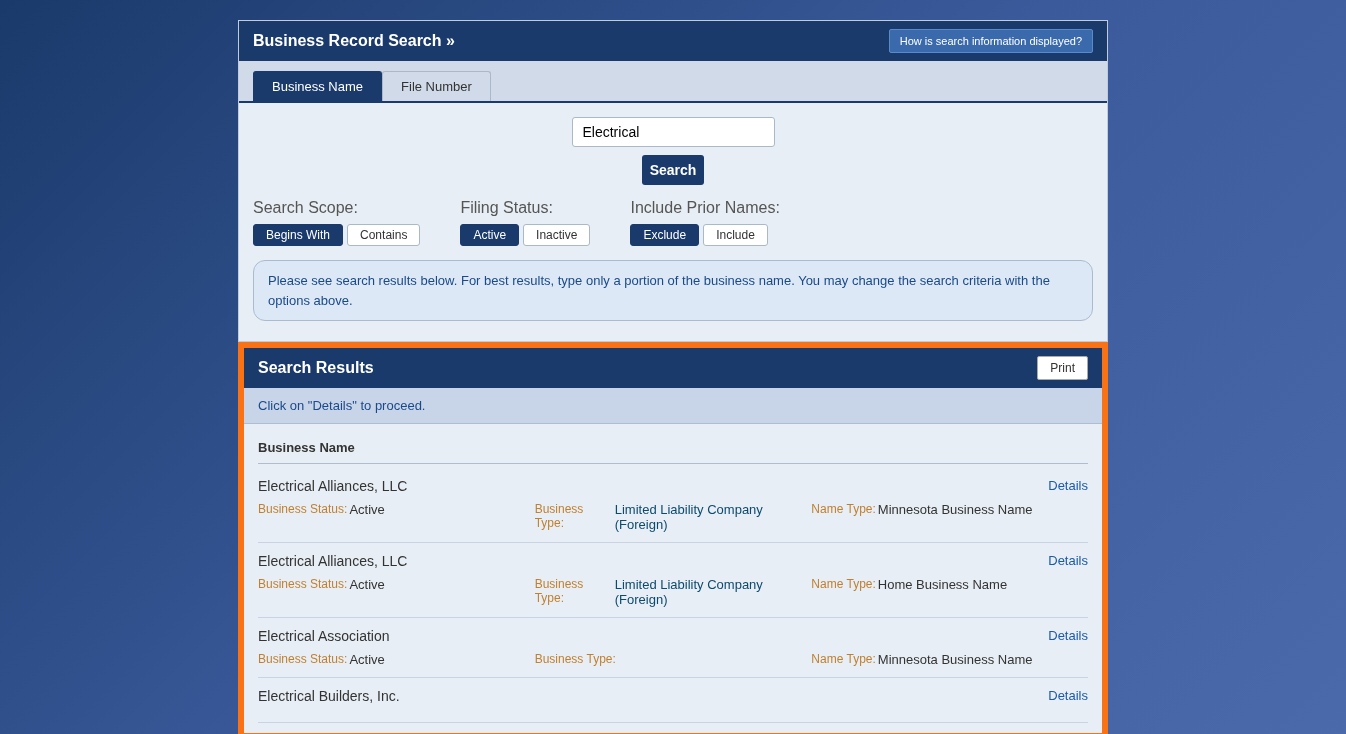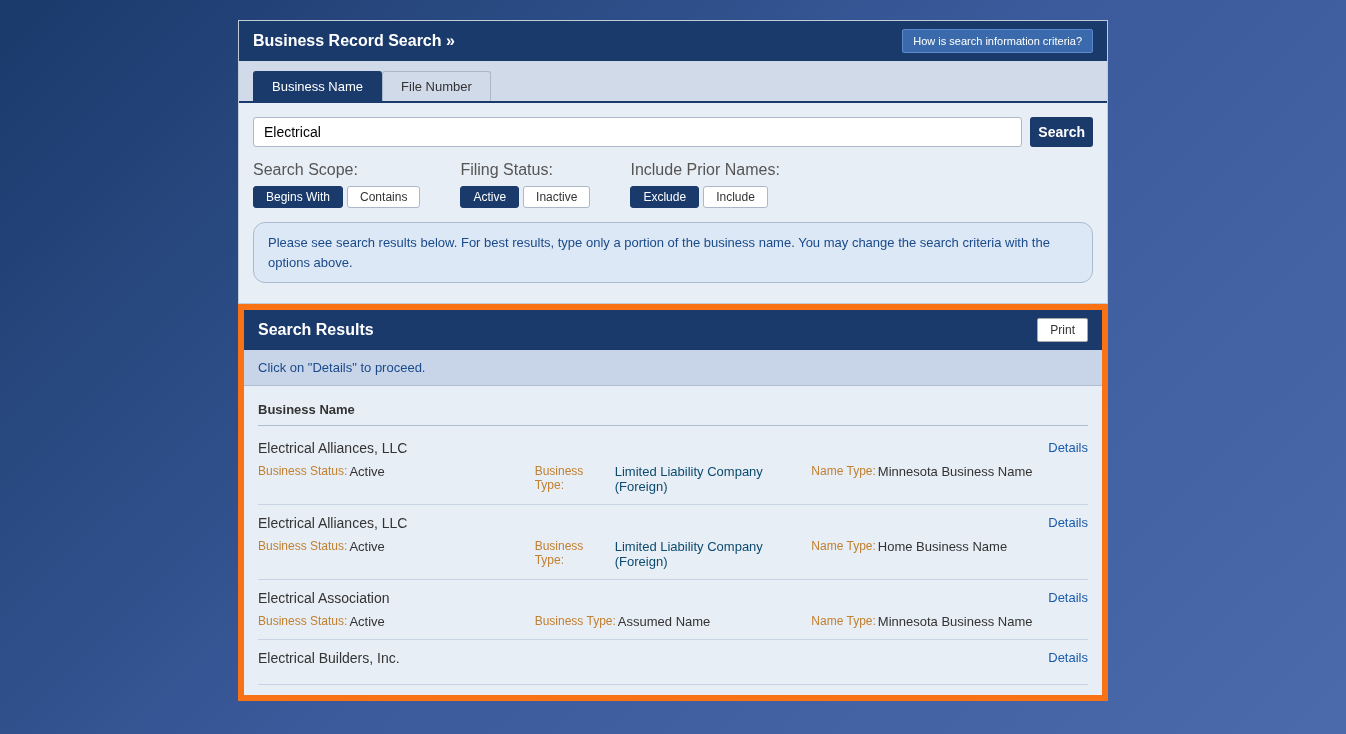--- a/index.html
+++ b/index.html
@@ -65,20 +65,21 @@
       border-color: #1a3a6b;
     }
     .search-body {
       padding: 14px 14px 20px 14px;
     }
     .search-row {
       display: flex;
       align-items: center;
       gap: 8px;
       margin-bottom: 14px;
+      flex-direction: column;
     }
     .search-input {
       flex: 1;
       padding: 6px 10px;
       font-size: 14px;
       border: 1px solid #aab8c8;
       background: white;
       border-radius: 3px;
       outline: none;
     }
@@ -222,21 +223,21 @@
     }
   </style>
 </head>
 <body>
 
 <div class="main-container">
 
   <div class="search-panel">
     <div class="search-panel-header">
       <span>Business Record Search »</span>
-      <button class="how-search-btn">How is search information criteria?</button>
+      <button class="how-search-btn">How is search information displayed?</button>
     </div>
 
     <div class="tab-bar">
       <button class="tab-btn active">Business Name</button>
       <button class="tab-btn">File Number</button>
     </div>
 
     <div class="search-body">
       <div class="search-row">
         <input class="search-input" type="text" value="Electrical" style="">
@@ -331,21 +332,20 @@
           <span class="result-name">Electrical Association</span>
           <a class="details-link">Details</a>
         </div>
         <div class="result-meta">
           <div class="meta-col">
             <span class="meta-label">Business Status:</span>
             <span class="meta-value">Active</span>
           </div>
           <div class="meta-col">
             <span class="meta-label">Business Type:</span>
-            <span class="meta-value">Assumed Name</span>
           </div>
           <div class="meta-col">
             <span class="meta-label">Name Type:</span>
             <span class="meta-value">Minnesota Business Name</span>
           </div>
         </div>
       </div>
 
       <div class="result-item">
         <div class="result-name-row">

